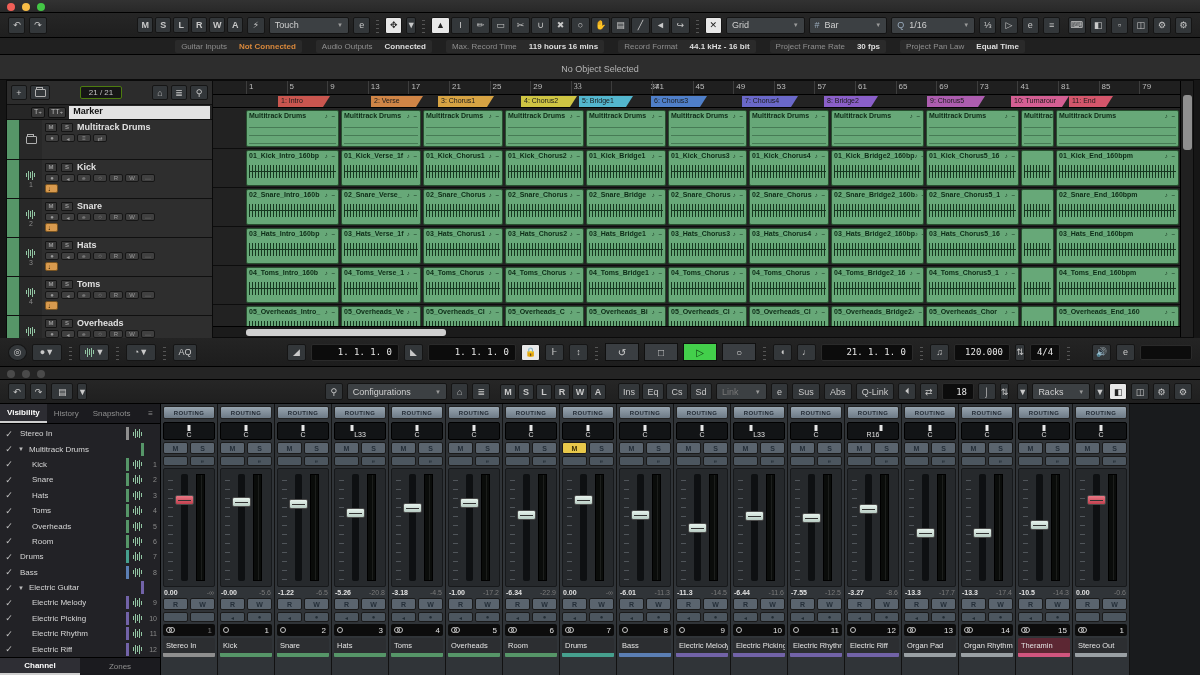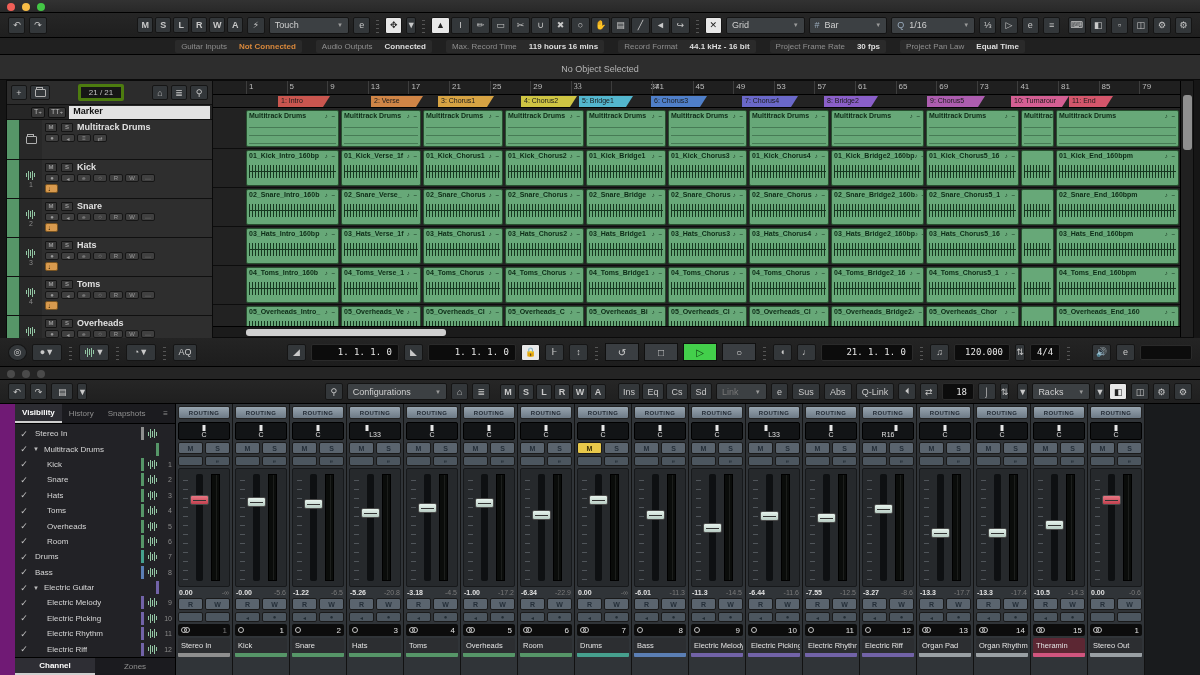--- a/index.html
+++ b/index.html
@@ -28,21 +28,21 @@
   
   #status-bar { top:38px; left:0; width:1200px; height:17px; background:#202020; border-bottom:1px solid #000;
     display:flex; align-items:center; justify-content:center; gap:14px; }
   
   #info-line { top:55px; left:0; width:1200px; height:25px; background:#2d2d2d; border-bottom:1px solid #0a0a0a;
     text-align:center; font-size:9px; color:#b5b5b5; padding-top:9px; }
   
   #project { top:80px; left:6px; width:1188px; height:258px; background:#242424; border:1px solid #0a0a0a; }
   #track-panel { position:absolute; left:0; top:0; width:206px; height:100%; background:#262626; border-right:1px solid #0a0a0a; }
   #tp-header { height:24px; display:flex; align-items:center; gap:3px; padding:0 4px; background:#2c2c2c; border-bottom:1px solid #101010; }
-  #tp-count { background:#161616; border:3px solid #4d7c0f; color:#c2c2c2; font-size:8px; padding:1px 8px; border-radius:2px; }
+  #tp-count { background:#161616; border:1px solid #4d7c0f; color:#c2c2c2; font-size:8px; padding:1px 8px; border-radius:2px; }
   #marker-row { height:15px; display:flex; align-items:center; gap:3px; padding:0 2px 0 24px; background:#262626; border-bottom:1px solid #101010; }
   .mk-btn { background:#3a3a3a; border:1px solid #111; color:#bbb; font-size:7px; padding:0 2px; border-radius:2px; height:11px; display:flex; align-items:center; }
   #marker-name { background:#e2e2e2; color:#111; font-weight:bold; font-size:9px; flex:1; height:13px; padding:0 4px; }
   .trk { display:flex; border-bottom:1px solid #101010; background:#2e2e2e; position:relative; }
   .trk .ctab { width:13px; background:#569668; border-right:1px solid #143020; }
   .trk .icol { width:22px; display:flex; flex-direction:column; align-items:center; justify-content:center; gap:1px; background:#282828; }
   .trk .tnum { font-size:7px; color:#8a8a8a; }
   .trk .tmain { flex:1; padding:2px 3px; overflow:hidden; }
   .tname { font-size:9px; font-weight:bold; color:#e0e0e0; display:flex; align-items:center; gap:4px; }
   .sq { width:12px; height:9px; background:#3a3a3a; border:1px solid #151515; border-radius:1px; font-size:6px; color:#999; display:flex; align-items:center; justify-content:center; }
@@ -80,21 +80,21 @@
   #vthumb { position:absolute; top:14px; left:2px; width:9px; height:55px; background:#8f8f8f; border-radius:3px; }
   
   #transport { top:338px; left:0; width:1200px; height:29px; background:linear-gradient(#242424,#1d1d1d); border-bottom:1px solid #000; display:flex; align-items:center; padding:0 8px; gap:5px; }
   .tr-btn { width:34px; height:18px; background:#3a3e42; border:1px solid #101010; font-size:10px; color:#cfcfcf; display:flex; align-items:center; justify-content:center; }
   .tr-btn.play { background:#43cf4b; color:#0a3a0e; }
   
   #mc-title { top:367px; left:0; width:1200px; height:13px; background:#242424; border-bottom:1px solid #000; }
   #mc-title .title { position:absolute; left:0; right:0; top:1px; text-align:center; font-size:8px; color:#6f6f6f; }
   .tl.g { background:#4a4a4a; }
   #mc-toolbar { top:380px; left:0; width:1200px; height:24px; background:linear-gradient(#262626,#1f1f1f); border-bottom:1px solid #000; display:flex; align-items:center; padding:0 8px; gap:4px; }
-  #mixer { top:404px; left:0; width:1200px; height:271px; background:#701a75; display:flex;padding-left:15px; }
+  #mixer { top:404px; left:0; width:1200px; height:271px; background:#0c4a6e; display:flex; }
   
   #vis-panel { width:161px; background:#222226; border-right:1px solid #000; display:flex; flex-direction:column; }
   #vis-tabs { height:20px; display:flex; align-items:center; border-bottom:1px solid #000; background:#1b1b1f; }
   .vtab { font-size:8px; color:#8f8f8f; padding:4px 7px; }
   .vtab.on { color:#fff; font-weight:bold; background:#2c2c32; border-bottom:2px solid #cfcfcf; }
   #vis-list { flex:1; overflow:hidden; padding-top:2px; }
   .vrow { display:flex; align-items:center; height:15.4px; font-size:8px; color:#d6d6d6; padding-right:3px; }
   .vcheck { width:18px; text-align:center; color:#c2c2c2; font-size:9px; }
   .vname { white-space:nowrap; overflow:hidden; }
   .vstrip { width:3px; height:13px; margin-left:auto; }

